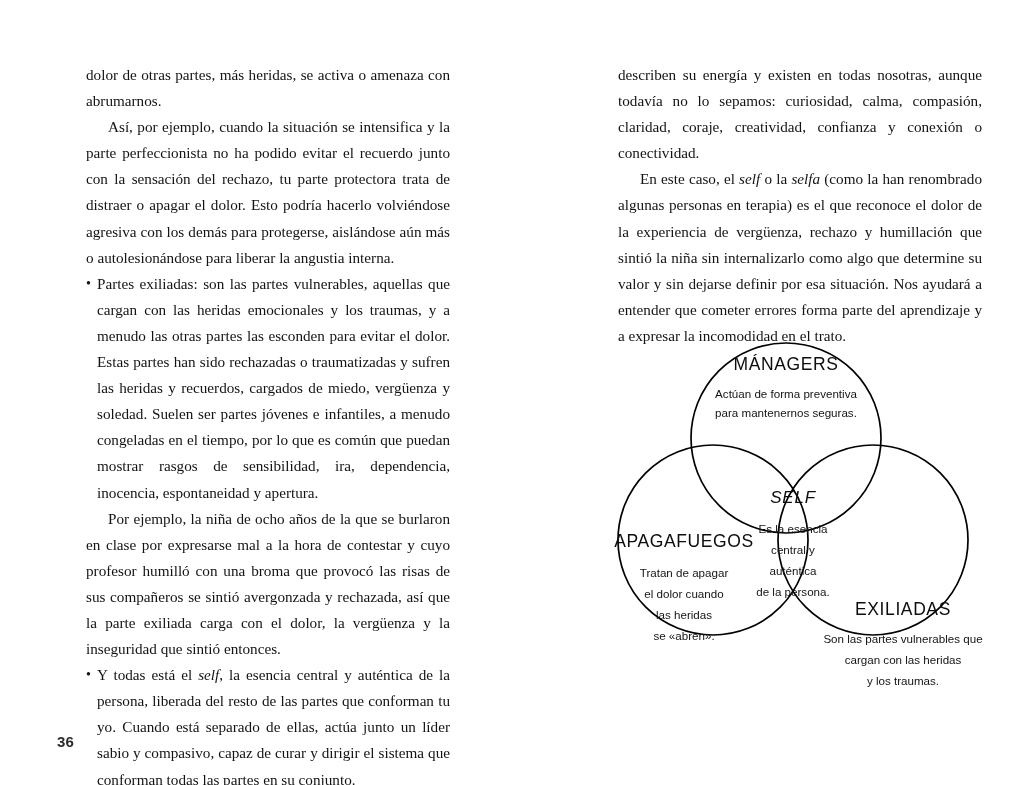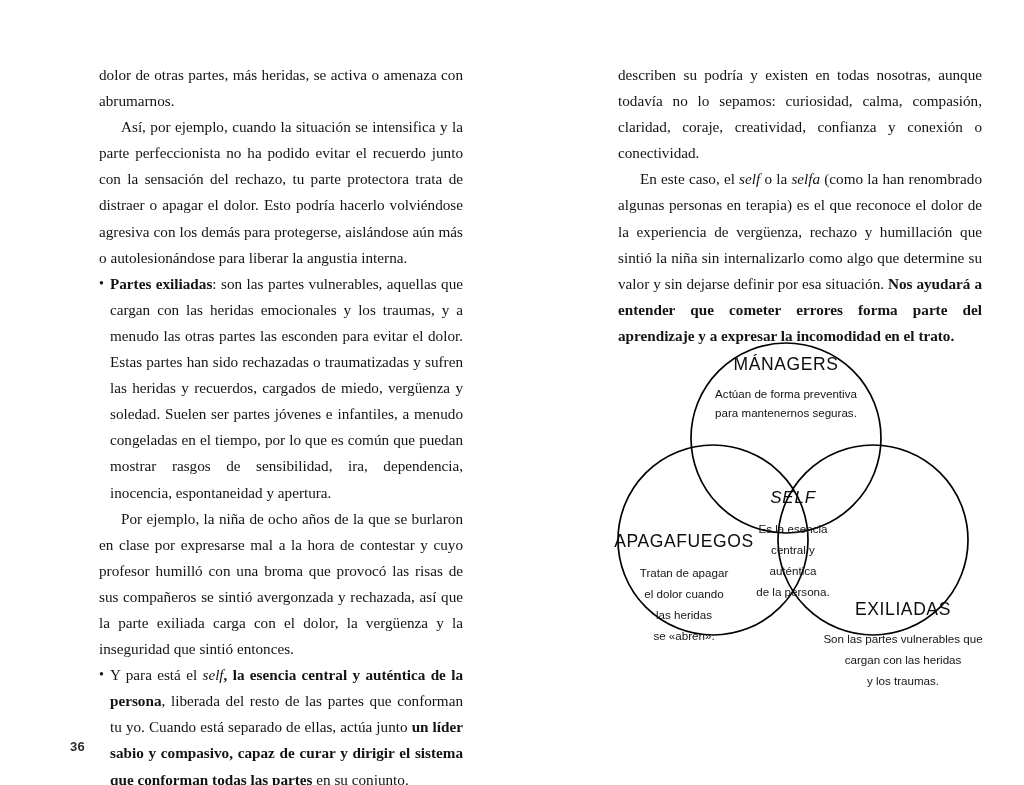--- a/index.html
+++ b/index.html
@@ -20,21 +20,21 @@
     position: absolute;
     inset: 0;
   }
 
   
   .page {
     position: absolute;
     top: 0;
     bottom: 0;
   }
-  .page-left  { left: 13px;    width: 512px; }
+  .page-left  { left: 0;    width: 512px; }
   .page-right { left: 512px; width: 512px; }
 
   .column {
     position: absolute;
     top: 62px;
     font-size: 15.2px;
     line-height: 26.1px;
     text-align: justify;
     text-justify: inter-word;
     hyphens: manual;
@@ -61,33 +61,32 @@
     text-align: justify;
   }
   ul.bullets > li .bullet-mark {
     position: absolute;
     left: 0;
     top: 0;
     font-size: 14px;
     line-height: 26.1px;
   }
 
-  b, strong { font-weight: bold; }
+  b, strong { font-weight: normal; }
   i, em { font-style: italic; }
 
   
   .folio {
     position: absolute;
     top: 733px;
     font-family: "Liberation Sans", "DejaVu Sans", sans-serif;
-    font-size: 13px;
+    font-size: 15px;
     font-weight: bold;
     color: #2b2b2b;
     letter-spacing: 0.2px;
-    margin-top: 6px;
   }
   .folio-left  { left: 57px; }
 
   
   .venn-wrap {
     position: absolute;
     left: 560px;
     top: 325px;
     width: 430px;
     height: 380px;
@@ -131,33 +130,33 @@
       <ul class="bullets">
         <li>
           <span class="bullet-mark">•</span><b>Partes exiliadas</b><span>: son las partes vulnerables, aquellas que cargan con las heridas emocionales y los traumas, y a menudo las otras partes las esconden para evitar el dolor. Estas partes han sido rechazadas o traumatizadas y sufren las heridas y recuerdos, cargados de miedo, vergüenza y soledad. Suelen ser partes jóvenes e infantiles, a menudo congeladas en el tiempo, por lo que es común que puedan mostrar rasgos de sensibilidad, ira, dependencia, inocencia, espontaneidad y apertura.</span>
         </li>
       </ul>
 
       <p class="indent">Por ejemplo, la niña de ocho años de la que se burlaron en clase por expresarse mal a la hora de contestar y cuyo profesor humilló con una broma que provocó las risas de sus compañeros se sintió avergonzada y rechazada, así que la parte exiliada carga con el dolor, la vergüenza y la inseguridad que sintió entonces.</p>
 
       <ul class="bullets">
         <li>
-          <span class="bullet-mark">•</span><span>Y para está el </span><i>self</i><b>, la esencia central y auténtica de la persona</b><span>, liberada del resto de las partes que conforman tu yo. Cuando está separado de ellas, actúa junto </span><b>un líder sabio y compasivo, capaz de curar y dirigir el sistema que conforman todas las partes</b><span> en su conjunto.</span>
+          <span class="bullet-mark">•</span><span>Y todas está el </span><i>self</i><b>, la esencia central y auténtica de la persona</b><span>, liberada del resto de las partes que conforman tu yo. Cuando está separado de ellas, actúa junto </span><b>un líder sabio y compasivo, capaz de curar y dirigir el sistema que conforman todas las partes</b><span> en su conjunto.</span>
         </li>
       </ul>
 
     </div>
 
     <div class="folio folio-left">36</div>
   </div>
 
   <div class="page page-right">
     <div class="column column-right">
 
-      <p>describen su podría y existen en todas nosotras, aunque todavía no lo sepamos: curiosidad, calma, compasión, claridad, coraje, creatividad, confianza y conexión o conectividad.</p>
+      <p>describen su energía y existen en todas nosotras, aunque todavía no lo sepamos: curiosidad, calma, compasión, claridad, coraje, creatividad, confianza y conexión o conectividad.</p>
 
       <p class="indent"><span>En este caso, el </span><i>self</i><span> o la </span><i>selfa</i><span> (como la han renombrado algunas personas en terapia) es el que reconoce el dolor de la experiencia de vergüenza, rechazo y humillación que sintió la niña sin internalizarlo como algo que determine su valor y sin dejarse definir por esa situación. </span><b>Nos ayudará a entender que cometer errores forma parte del aprendizaje y a expresar la incomodidad en el trato.</b></p>
 
     </div>
 
     <div class="venn-wrap" style="left:48px;">
       <svg viewBox="0 0 430 380" xmlns="http://www.w3.org/2000/svg">
 
         <circle class="venn-circle" cx="226" cy="113" r="95"></circle>
         <circle class="venn-circle" cx="153" cy="215" r="95"></circle>

